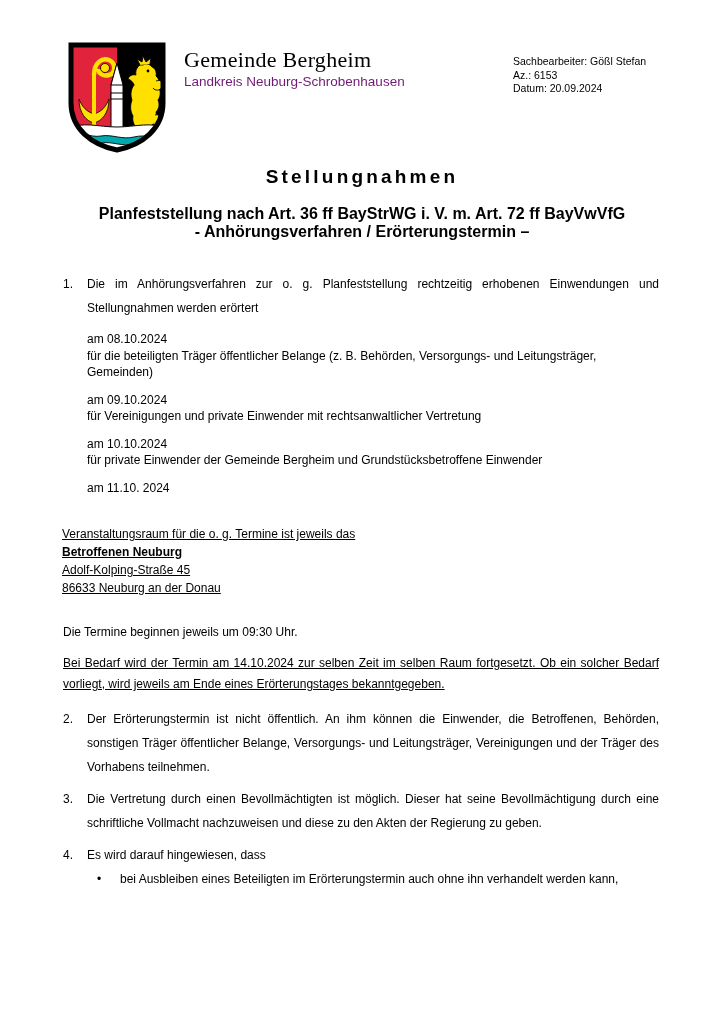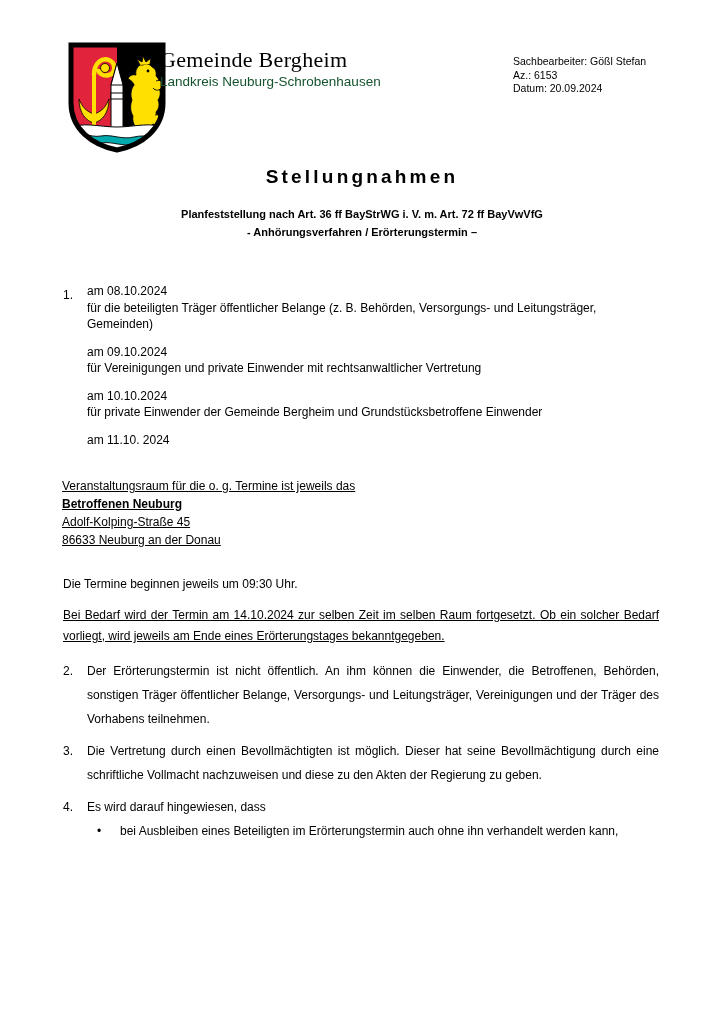--- a/index.html
+++ b/index.html
@@ -34,38 +34,38 @@
     position: absolute;
     left: 68px;
     top: 41px;
     width: 98px;
     height: 112px;
   }
   .crest svg { display: block; width: 98px; height: 112px; }
 
   .org-block {
     position: absolute;
-    left: 160px;
+    left: 184px;
     top: 47px;
     width: 320px;
   }
   .org-name {
     font-family: "Liberation Serif", serif;
     font-size: 22px;
     line-height: 25px;
     letter-spacing: 0.3px;
     color: #000;
     white-space: nowrap;
   }
   .org-sub {
     font-family: "Liberation Sans", sans-serif;
     font-size: 13.5px;
     line-height: 17px;
     margin-top: 1px;
-    color: #14532d;
+    color: #701a75;
     white-space: nowrap;
   }
 
   .meta-block {
     position: absolute;
     left: 513px;
     top: 55px;
     font-size: 10.5px;
     line-height: 13.5px;
     color: #000;
@@ -84,21 +84,21 @@
     font-weight: bold;
     letter-spacing: 3.2px;
     line-height: 24px;
   }
   .subtitle {
     position: absolute;
     left: 62px;
     top: 205px;
     width: 600px;
     text-align: center;
-    font-size: 11px;
+    font-size: 16px;
     font-weight: bold;
     line-height: 18px;
   }
   .subtitle .l2 { display: block; }
 
   
   .body {
     position: absolute;
     left: 63px;
     top: 272px;
@@ -256,20 +256,21 @@
 
   <div class="subtitle">
     <span class="l1">Planfeststellung nach Art. 36 ff BayStrWG i. V. m. Art. 72 ff BayVwVfG</span>
     <span class="l2">- Anhörungsverfahren / Erörterungstermin –</span>
   </div>
 
   <div class="body">
 
     <div class="num-item">
       <span class="marker">1.</span>
+      <div class="lead">Die im Anhörungsverfahren zur o. g. Planfeststellung rechtzeitig erhobenen Einwendungen und Stellungnahmen werden erörtert</div>
 
       <div class="dategroup">
         <span class="dt">am 08.10.2024</span>
         <span class="desc">für die beteiligten Träger öffentlicher Belange (z. B. Behörden, Versorgungs- und Leitungsträger, Gemeinden)</span>
       </div>
 
       <div class="dategroup">
         <span class="dt">am 09.10.2024</span>
         <span class="desc">für Vereinigungen und private Einwender mit rechtsanwaltlicher Vertretung</span>
       </div>

